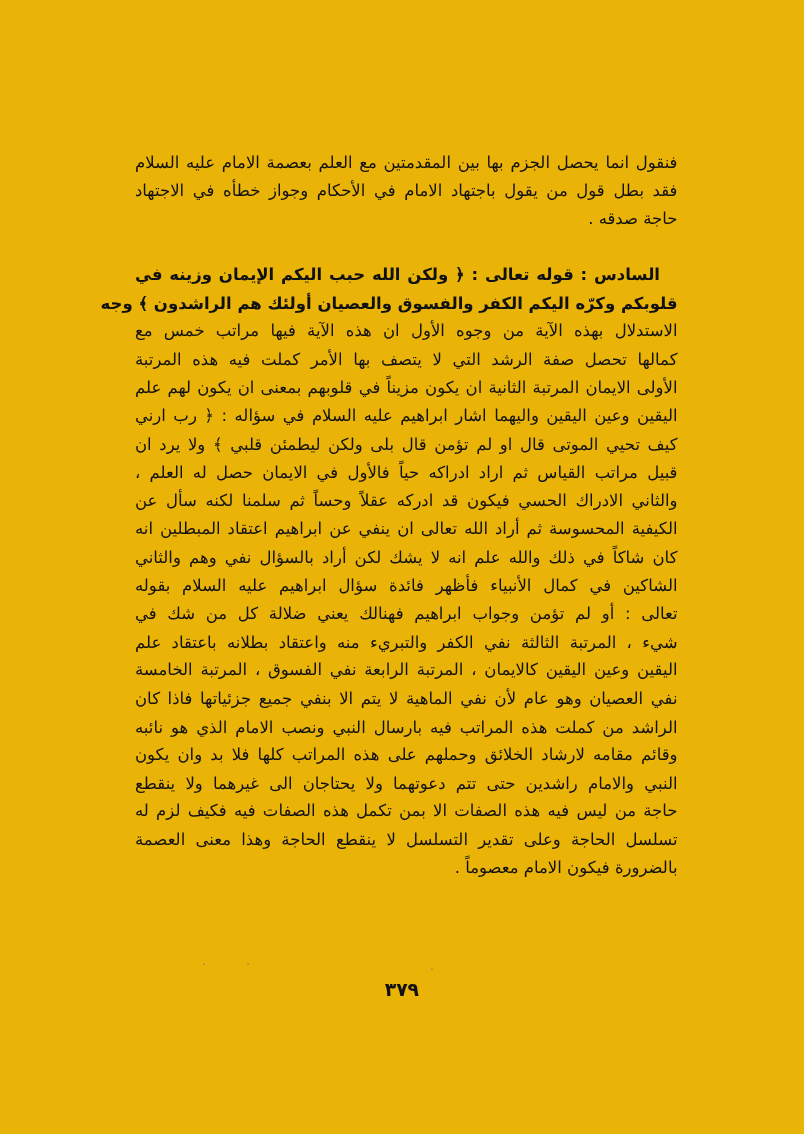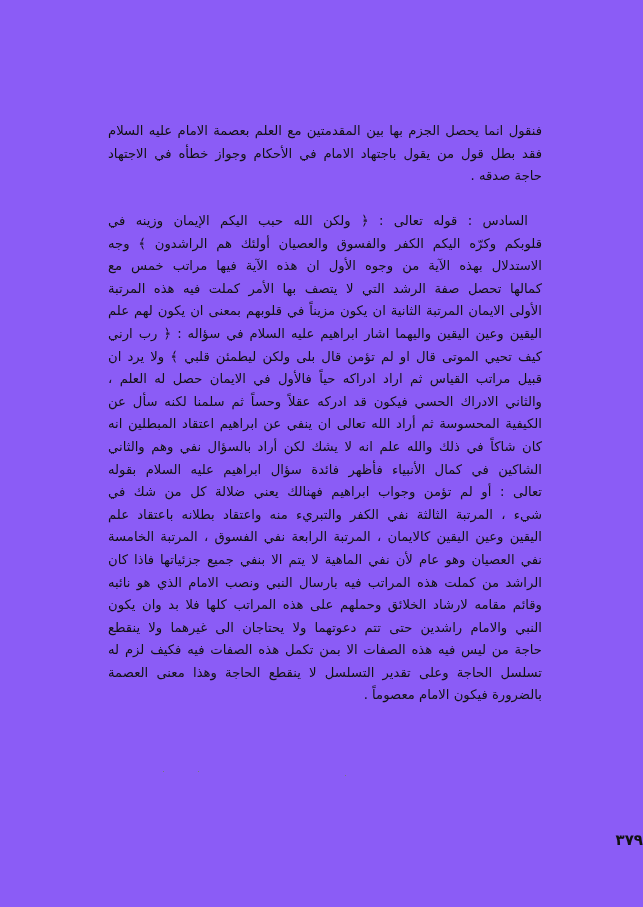--- a/index.html
+++ b/index.html
@@ -13,21 +13,21 @@
     position: relative;
     overflow: hidden;
     font-family: "DejaVu Sans", sans-serif;
     color: #111111;
   }
   .page {
     position: absolute;
     left: 0; top: 0;
     width: 643px;
     height: 907px;
-    background: #8b5cf6;
+    background: #eab308;
   }
   .text-block {
     position: absolute;
     left: 108px;
     width: 434px;
     direction: rtl;
   }
   .line {
     display: block;
     height: 22.6px;
@@ -39,32 +39,31 @@
     overflow: visible;
   }
   .line.last {
     text-align-last: right;
   }
   .line.indent {
     padding-right: 14px;
   }
   .para1 { top: 120px; }
   .para2 { top: 210px; }
-  .bold { font-weight: normal; }
+  .bold { font-weight: bold; }
   .page-number {
     position: absolute;
     top: 783px;
     left: 0;
     width: 643px;
-    text-align: right;
+    text-align: center;
     font-size: 15px;
     font-weight: bold;
     direction: rtl;
     font-family: "DejaVu Sans", sans-serif;
-    margin-top: 48px;
   }
   .speck {
     position: absolute;
     width: 1px; height: 1px;
     background: #777;
   }
 </style>
 </head>
 <body>
 

